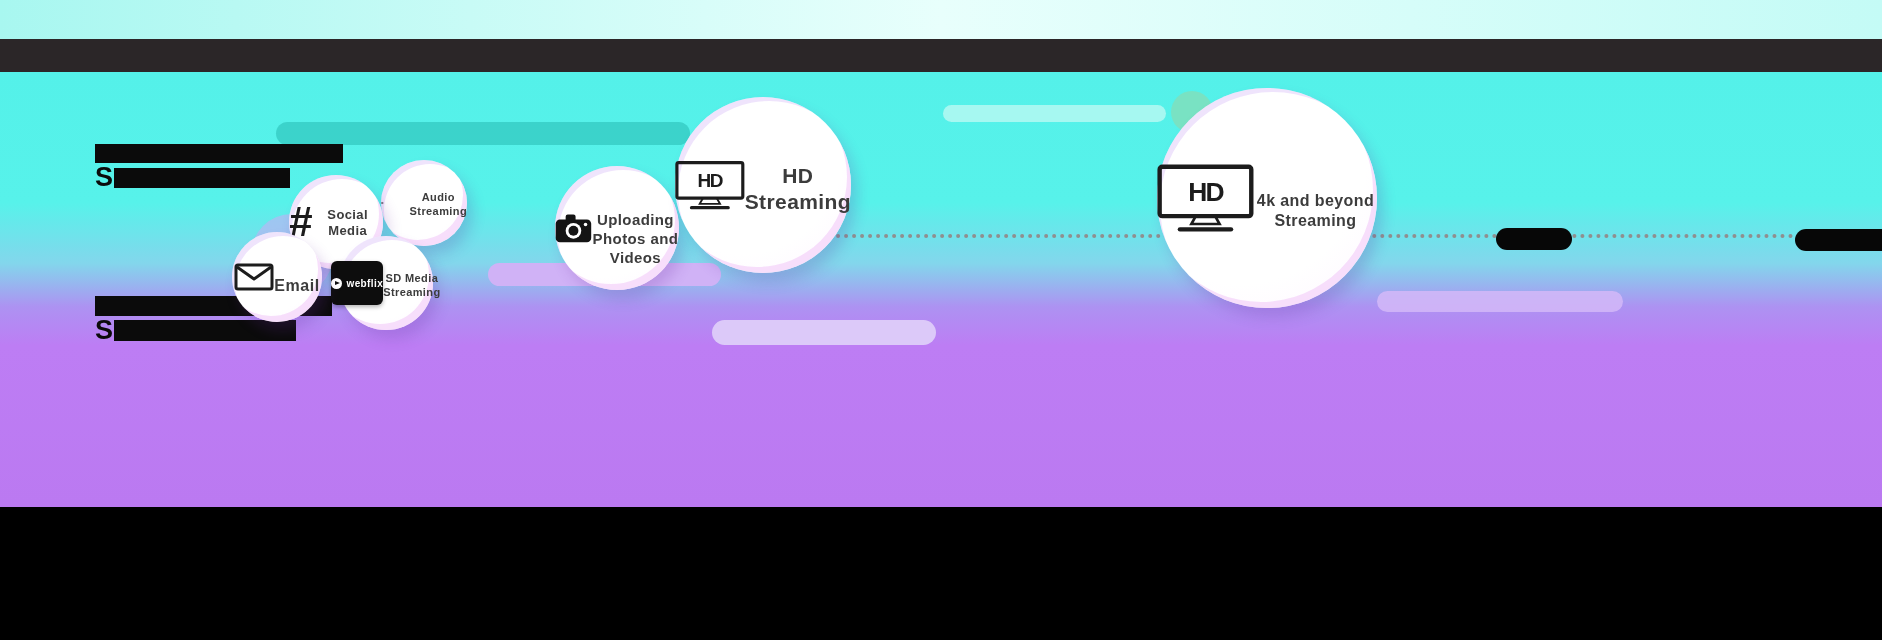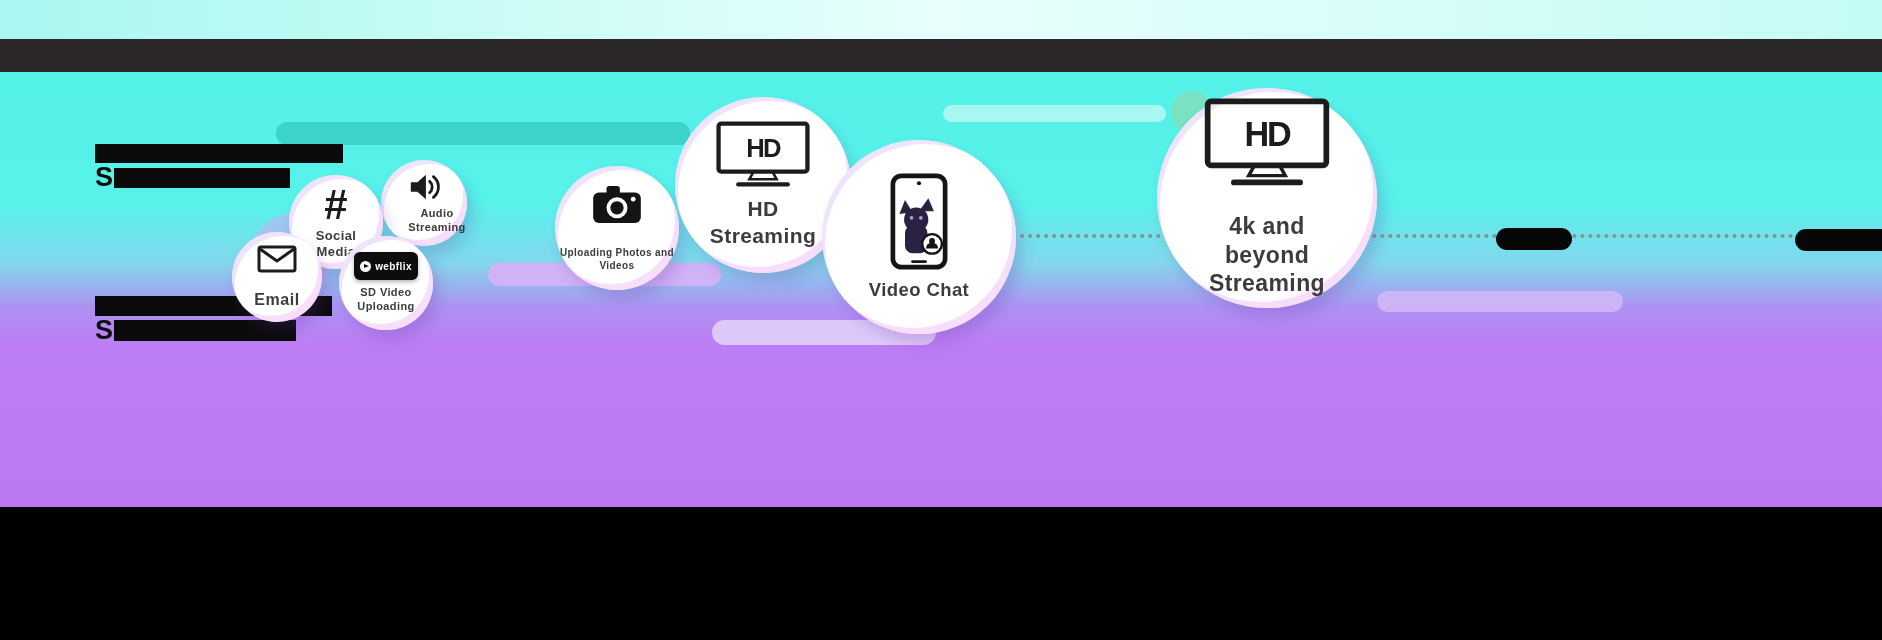--- a/index.html
+++ b/index.html
@@ -40,54 +40,54 @@
   .heading-top .bar1 { width:248px; height:19px; }
   .heading-top .bar2 { width:176px; height:20px; margin-left:1px; }
   .heading-bottom .bar1 { width:237px; height:20px; }
   .heading-bottom .bar2 { width:182px; height:21px; margin-left:1px; }
   .heading-line2 { margin-top:4px; display:flex; align-items:center; }
   .s-glyph { font-size:27px; font-weight:700; line-height:21px; color:#0b0b0b; }
 
   
   .bubble { position:absolute; border-radius:50%;
     background:radial-gradient(circle at 38% 32%, #ffffff 62%, #fdf6ff 100%);
-    display:flex; flex-direction:column; align-items:center; justify-content:center;
+    display:flex; align-items:center; justify-content:center;
     text-align:center; color:#3c3c3c;
     box-shadow: 6px 9px 14px rgba(105,40,160,.20),
                 inset -6px -8px 0 -2px rgba(242,206,249,.65),
                 inset 6px 7px 0 -3px rgba(210,178,246,.35); }
   .bubble-label { font-weight:700; color:#3c3c3c; line-height:1.25; letter-spacing:.4px; }
 
   .bubble-email { left:232px; top:232px; width:90px; height:90px; z-index:6; }
   .bubble-email .bubble-label { font-size:16px; margin-top:17px; letter-spacing:.6px; }
 
   .bubble-social { left:289px; top:175px; width:94px; height:94px; z-index:4; }
   .bubble-social .bubble-label { font-size:13px; width:70px; margin-top:2px; }
   .hash-symbol { font-size:42px; font-weight:800; line-height:1; color:#1c1c1c; }
 
   .bubble-audio { left:381px; top:160px; width:86px; height:86px; z-index:3; }
   .bubble-audio .bubble-label { font-size:11px; width:72px; margin-top:4px;margin-left:26px; }
 
   .bubble-sd { left:339px; top:236px; width:94px; height:94px; z-index:5; }
   .bubble-sd .bubble-label { font-size:11px; width:84px; margin-top:6px; }
 
   .bubble-upload { left:555px; top:166px; width:124px; height:124px; z-index:3; }
-  .bubble-upload .bubble-label { font-size:10px; width:118px; margin-top:23px; }
+  .bubble-upload .bubble-label { font-size:15px; width:118px; margin-top:23px; }
 
   .bubble-hd { left:675px; top:97px; width:176px; height:176px; z-index:3; }
   .bubble-hd .bubble-label { font-size:21px; width:110px; margin-top:8px; font-weight:600; }
 
   .bubble-videochat { left:822px; top:140px; width:194px; height:194px; z-index:4; }
   .bubble-videochat .bubble-label { font-size:18.5px; width:150px; margin-top:8px; font-weight:600; }
 
   .bubble-4k { left:1157px; top:88px; width:220px; height:220px; z-index:3; }
-  .bubble-4k .bubble-label { font-size:23px; width:160px; margin-top:25px; font-weight:600; }
+  .bubble-4k .bubble-label { font-size:16px; width:160px; margin-top:25px; font-weight:600; }
 
   
-  .webflix { width:64px; height:28px; background:#0d0d0d; border-radius:6px;
+  .webflix { width:64px; height:44px; background:#0d0d0d; border-radius:6px;
     display:flex; align-items:center; justify-content:center; gap:4px;
     box-shadow:0 2px 4px rgba(0,0,0,.3); }
   .webflix-play { width:11px; height:11px; border-radius:50%; background:#fff; position:relative; }
   .webflix-play::after { content:""; position:absolute; left:4px; top:3px;
     border-left:5px solid #0d0d0d; border-top:2.5px solid transparent; border-bottom:2.5px solid transparent; }
   .webflix-text { color:#fff; font-size:10px; font-weight:700; letter-spacing:.4px; }
 
   svg { display:block; }
 </style>
 </head>
@@ -148,21 +148,21 @@
       <path d="M27 6 a14 14 0 0 1 0 22" fill="none" stroke="#1c1c1c" stroke-width="3" stroke-linecap="round"></path>
     </svg>
     <div class="bubble-label">Audio Streaming</div>
   </div>
 
   <div class="bubble bubble-sd">
     <div class="webflix">
       <span class="webflix-play"></span>
       <span class="webflix-text">webflix</span>
     </div>
-    <div class="bubble-label">SD Video Uploading</div>
+    <div class="bubble-label">SD Media Streaming</div>
   </div>
 
   <div class="bubble bubble-upload">
     <svg width="50" height="40" viewBox="0 0 52 42">
       <rect x="1" y="9" width="50" height="32" rx="6" fill="#141414"></rect>
       <rect x="15" y="2" width="14" height="10" rx="3" fill="#141414"></rect>
       <circle cx="26" cy="25" r="11" fill="#ffffff"></circle>
       <circle cx="26" cy="25" r="7" fill="#141414"></circle>
       <circle cx="43" cy="16" r="2.5" fill="#ffffff"></circle>
     </svg>
@@ -172,39 +172,20 @@
   <div class="bubble bubble-hd">
     <svg width="94" height="67" viewBox="0 0 110 78">
       <rect x="3" y="3" width="104" height="56" rx="3" fill="none" stroke="#1c1c1c" stroke-width="5"></rect>
       <text x="55" y="42" text-anchor="middle" font-size="30" font-weight="bold" letter-spacing="-2" fill="#1c1c1c">HD</text>
       <path d="M44 59 L66 59 L71 68 L39 68 Z" fill="none" stroke="#1c1c1c" stroke-width="3"></path>
       <line x1="26" y1="74" x2="84" y2="74" stroke="#1c1c1c" stroke-width="5" stroke-linecap="round"></line>
     </svg>
     <div class="bubble-label">HD Streaming</div>
   </div>
 
-  <div class="bubble bubble-videochat">
-    <svg width="58" height="97" viewBox="0 0 62 104">
-      <rect x="3" y="3" width="56" height="98" rx="9" fill="#ffffff" stroke="#141414" stroke-width="5"></rect>
-      <circle cx="31" cy="11" r="2.2" fill="#141414"></circle>
-      <line x1="24" y1="95" x2="38" y2="95" stroke="#141414" stroke-width="3" stroke-linecap="round"></line>
-      <g fill="#2b2140">
-        <polygon points="16,29 24,42 10,44"></polygon>
-        <polygon points="41,27 47,41 31,41"></polygon>
-        <circle cx="28" cy="50" r="13"></circle>
-        <rect x="16" y="56" width="24" height="30" rx="8"></rect>
-      </g>
-      <circle cx="23" cy="48" r="2" fill="#b49ad6"></circle>
-      <circle cx="33" cy="48" r="2" fill="#b49ad6"></circle>
-      <circle cx="45" cy="76" r="10.5" fill="#ffffff" stroke="#141414" stroke-width="2.5"></circle>
-      <circle cx="45" cy="73" r="3.2" fill="#141414"></circle>
-      <path d="M38.5 81 a6.5 6.5 0 0 1 13 0 z" fill="#141414"></path>
-    </svg>
-    <div class="bubble-label">Video Chat</div>
-  </div>
 
   <div class="bubble bubble-4k">
     <svg width="126" height="89" viewBox="0 0 110 78">
       <rect x="3" y="3" width="104" height="56" rx="3" fill="none" stroke="#1c1c1c" stroke-width="5"></rect>
       <text x="55" y="42" text-anchor="middle" font-size="30" font-weight="bold" letter-spacing="-2" fill="#1c1c1c">HD</text>
       <path d="M44 59 L66 59 L71 68 L39 68 Z" fill="none" stroke="#1c1c1c" stroke-width="3"></path>
       <line x1="26" y1="74" x2="84" y2="74" stroke="#1c1c1c" stroke-width="5" stroke-linecap="round"></line>
     </svg>
     <div class="bubble-label">4k and beyond Streaming</div>
   </div>

